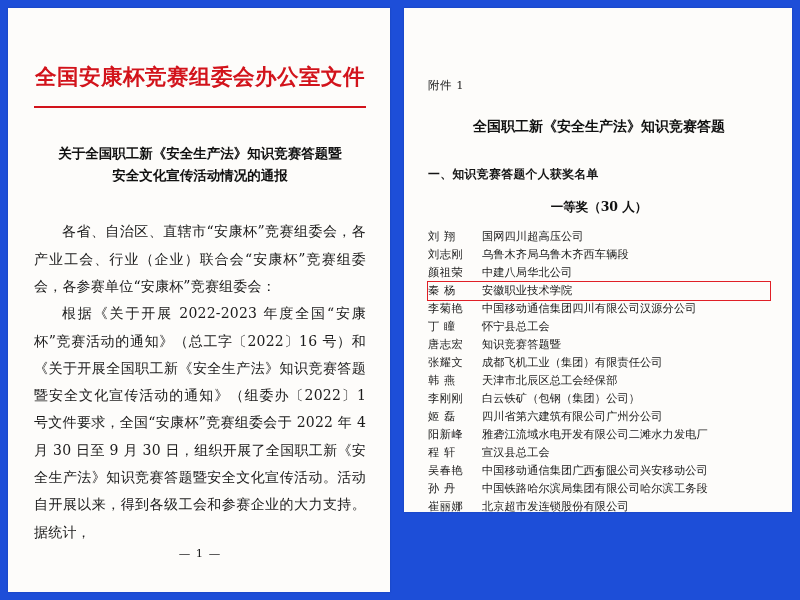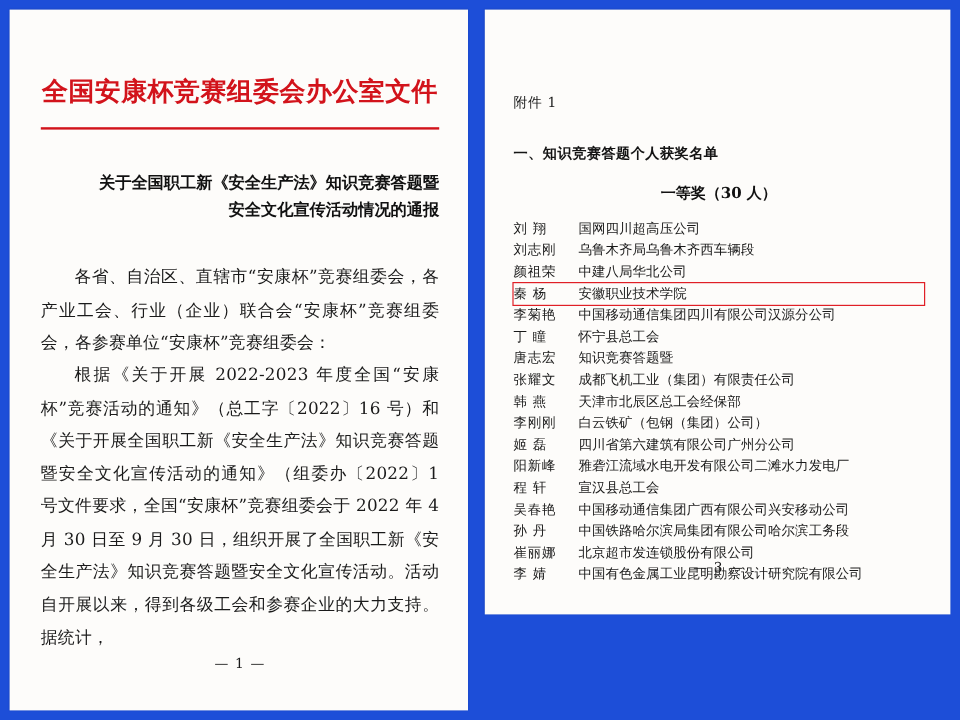--- a/index.html
+++ b/index.html
@@ -58,21 +58,21 @@
     letter-spacing: 0.5px;
   }
   .red-rule {
     margin-top: 16px;
     height: 2px;
     background: #d2131b;
     width: 100%;
   }
   .doc-title {
     margin-top: 34px;
-    text-align: right;
+    text-align: center;
     font-family: "DejaVu Serif", "Liberation Serif", serif;
     font-weight: bold;
     font-size: 13.5px;
     color: #111111;
     line-height: 1.65;
   }
   .doc-body {
     margin-top: 32px;
     font-family: "DejaVu Serif", "Liberation Serif", serif;
     font-size: 14px;
@@ -189,20 +189,21 @@
         <p class="indent">根据《关于开展 2022-2023 年度全国“安康杯”竞赛活动的通知》（总工字〔2022〕16 号）和《关于开展全国职工新《安全生产法》知识竞赛答题暨安全文化宣传活动的通知》（组委办〔2022〕1 号文件要求，全国“安康杯”竞赛组委会于 2022 年 4 月 30 日至 9 月 30 日，组织开展了全国职工新《安全生产法》知识竞赛答题暨安全文化宣传活动。活动自开展以来，得到各级工会和参赛企业的大力支持。据统计，</p>
       </div>
       <div class="page-foot">— 1 —</div>
     </div>
   </div>
 
   <div class="doc-right">
     <div class="doc-right-inner">
       <div class="attach-label">附件 1</div>
       <div class="list-title">
+        <div>全国职工新《安全生产法》知识竞赛答题</div>
       </div>
       <div class="section-head">一、知识竞赛答题个人获奖名单</div>
       <div class="award-head">一等奖（30 人）</div>
 
       <table class="name-table">
         <tbody id="winners-body">
             <tr>
               <td class="nm">刘  翔</td>
               <td class="org">国网四川超高压公司</td>
             </tr>

